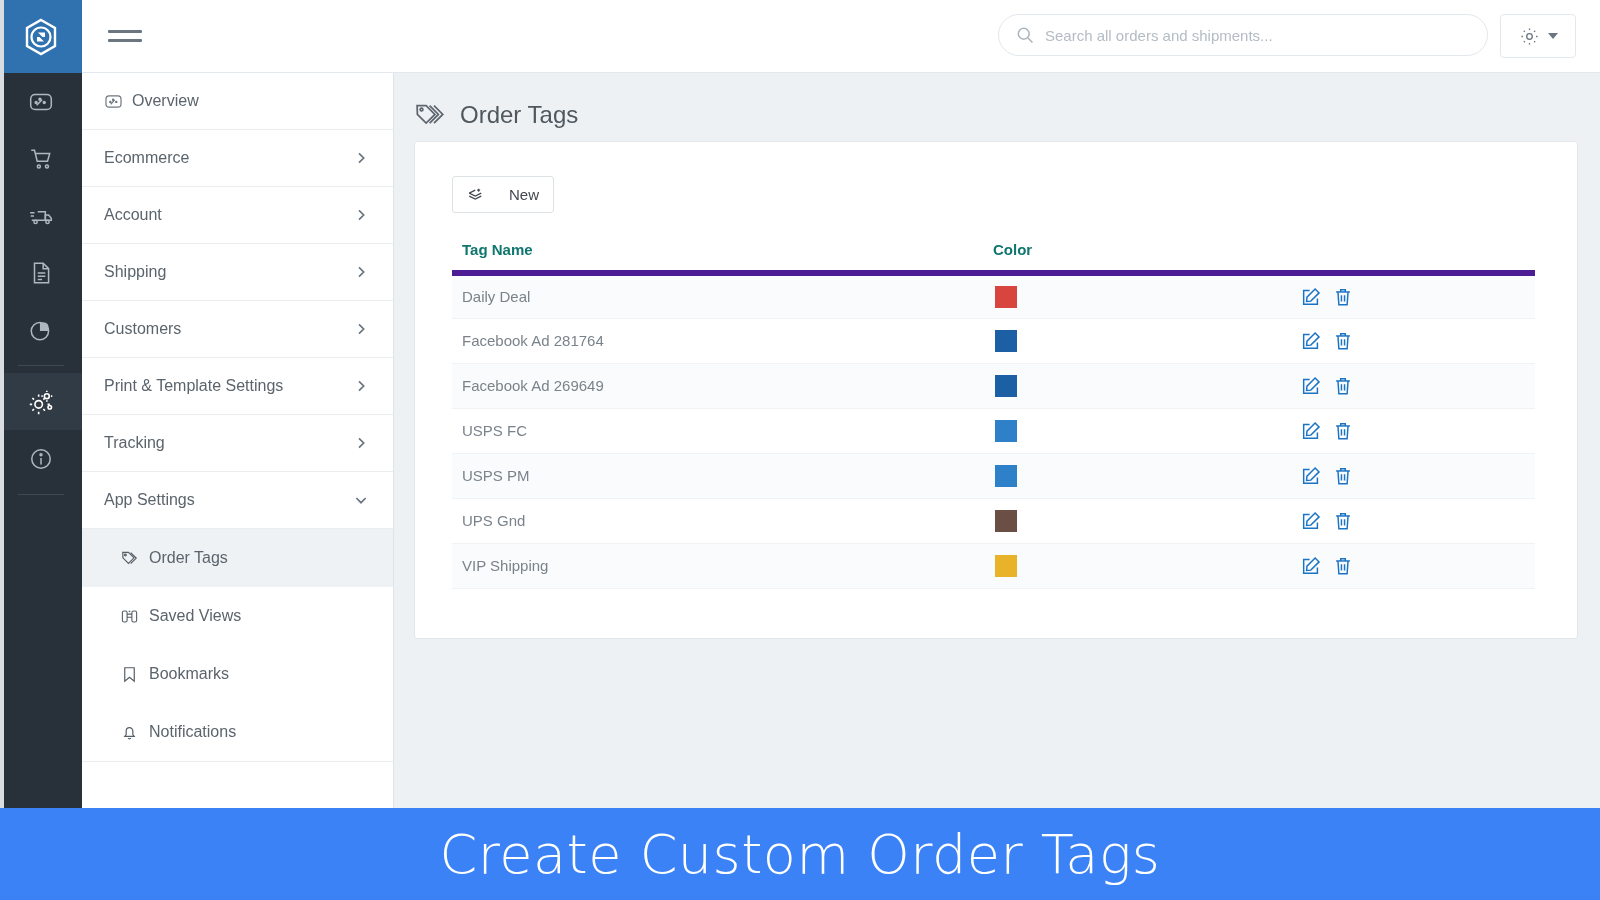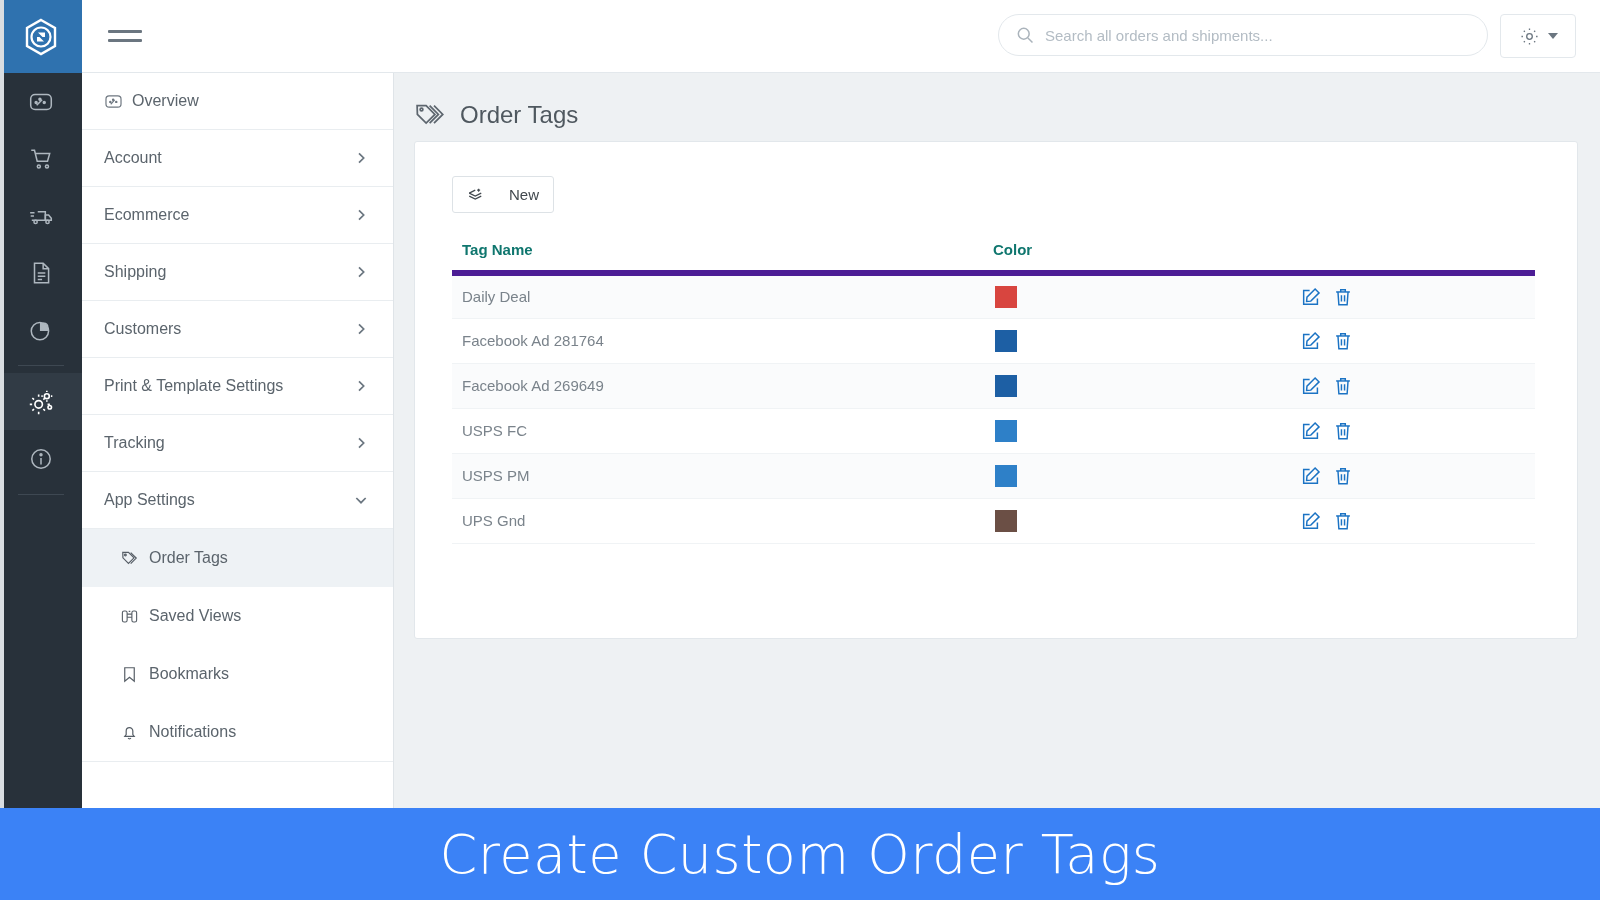--- a/index.html
+++ b/index.html
@@ -284,29 +284,29 @@
           <path d="M8.5 15.5 L13.5 10"></path>
             <circle cx="8" cy="12.5" r="0.8" fill="#6e7780"></circle>
           <circle cx="11.5" cy="9.8" r="0.8" fill="#6e7780"></circle>
             <circle cx="15.5" cy="12.5" r="0.8" fill="#6e7780"></circle>
         </svg>
       </span>
       <span>Overview</span>
     </div>
 
     <div class="menu-row">
+      <span>Ecommerce</span>
+      <span class="chev">
+        <svg width="16" height="16" viewBox="0 0 24 24" fill="none" stroke="#6b7680" stroke-width="2.6">
+            <path d="M9 5 L16 12 L9 19"></path>
+          </svg>
+      </span>
+    </div>
+    <div class="menu-row">
       <span>Account</span>
-      <span class="chev">
-        <svg width="16" height="16" viewBox="0 0 24 24" fill="none" stroke="#6b7680" stroke-width="2.6">
-            <path d="M9 5 L16 12 L9 19"></path>
-          </svg>
-      </span>
-    </div>
-    <div class="menu-row">
-      <span>Ecommerce</span>
       <span class="chev">
         <svg width="16" height="16" viewBox="0 0 24 24" fill="none" stroke="#6b7680" stroke-width="2.6">
             <path d="M9 5 L16 12 L9 19"></path>
           </svg>
       </span>
     </div>
     <div class="menu-row">
       <span>Shipping</span>
       <span class="chev">
         <svg width="16" height="16" viewBox="0 0 24 24" fill="none" stroke="#6b7680" stroke-width="2.6">
@@ -546,20 +546,42 @@
                     <svg width="22" height="22" viewBox="0 0 24 24" fill="none" stroke="#1b73c4" stroke-width="1.6">
                       <path d="M4.5 6.5h15"></path>
                       <path d="M9.5 6.5V4h5v2.5"></path>
                       <path d="M6.5 6.5 L7.5 20.5h9l1-14"></path>
                       <path d="M10.3 10v7M13.7 10v7"></path>
                     </svg>
                   </span>
                 </div>
               </td>
             </tr>
+            <tr class="odd">
+              <td>VIP Shipping</td>
+              <td><span class="swatch" style="background: rgb(232, 178, 41);"></span></td>
+              <td>
+                <div class="acts">
+                  <span>
+                    <svg width="22" height="22" viewBox="0 0 24 24" fill="none" stroke="#1b73c4" stroke-width="1.6">
+                      <path d="M19 13.5V20H4V5h6.5"></path>
+                      <path d="M16.5 3.2 20.8 7.5 11.8 16.5 7.2 16.8 7.6 12.2z"></path>
+                    </svg>
+                  </span>
+                  <span>
+                    <svg width="22" height="22" viewBox="0 0 24 24" fill="none" stroke="#1b73c4" stroke-width="1.6">
+                      <path d="M4.5 6.5h15"></path>
+                      <path d="M9.5 6.5V4h5v2.5"></path>
+                      <path d="M6.5 6.5 L7.5 20.5h9l1-14"></path>
+                      <path d="M10.3 10v7M13.7 10v7"></path>
+                    </svg>
+                  </span>
+                </div>
+              </td>
+            </tr>
           </tbody>
       </table>
     </div>
   </div>
 
   <div class="banner">
     <span class="banner-text">Create Custom Order Tags</span>
   </div>
 
   <div class="edge-left"></div>

